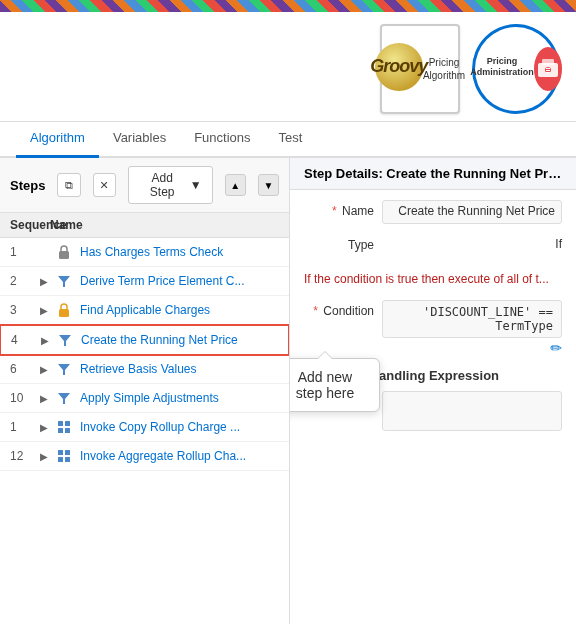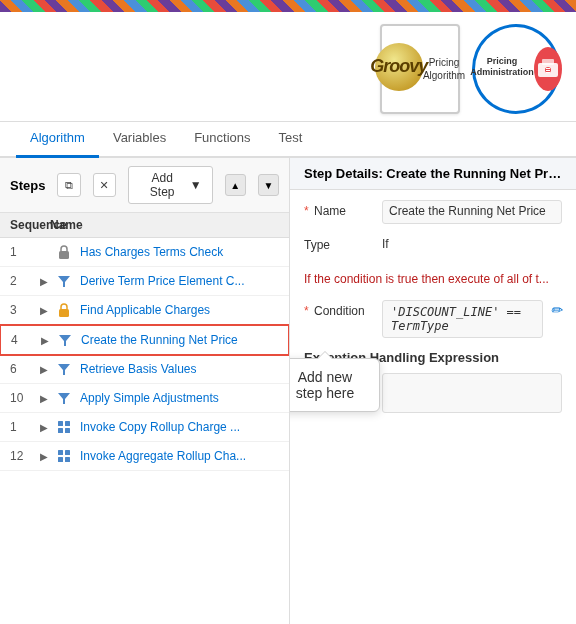--- a/index.html
+++ b/index.html
@@ -290,20 +290,21 @@
 
     .details-body {
       padding: 10px 14px;
     }
 
     .field-row {
       display: flex;
       align-items: flex-start;
       margin-bottom: 10px;
       gap: 8px;
+      text-align: right;
     }
 
     .field-label {
       font-size: 12px;
       color: #333;
       width: 70px;
       padding-top: 4px;
       font-weight: 500;
       flex-shrink: 0;
     }
@@ -584,21 +585,21 @@
         <span class="field-value plain">If</span>
       </div>
 
       <div class="condition-text">If the condition is true then execute of all of t...</div>
 
       <div class="field-row">
         <span class="field-label">
           <span class="required-star">*</span>
           <span>Condition</span>
         </span>
-        <div style="flex:1; display:flex; flex-direction:row; gap:7px;font-style:italic;">
+        <div style="flex:1; display:flex; flex-direction:column; gap:0;">
           <span class="condition-value">'DISCOUNT_LINE' == TermType</span>
           <span class="edit-icon">✏</span>
         </div>
       </div>
 
       <div class="section-title">Exception Handling Expression</div>
 
       <div class="field-row">
         <span class="field-label">Expression</span>
         <div class="expression-box" style="flex:1;"></div>

